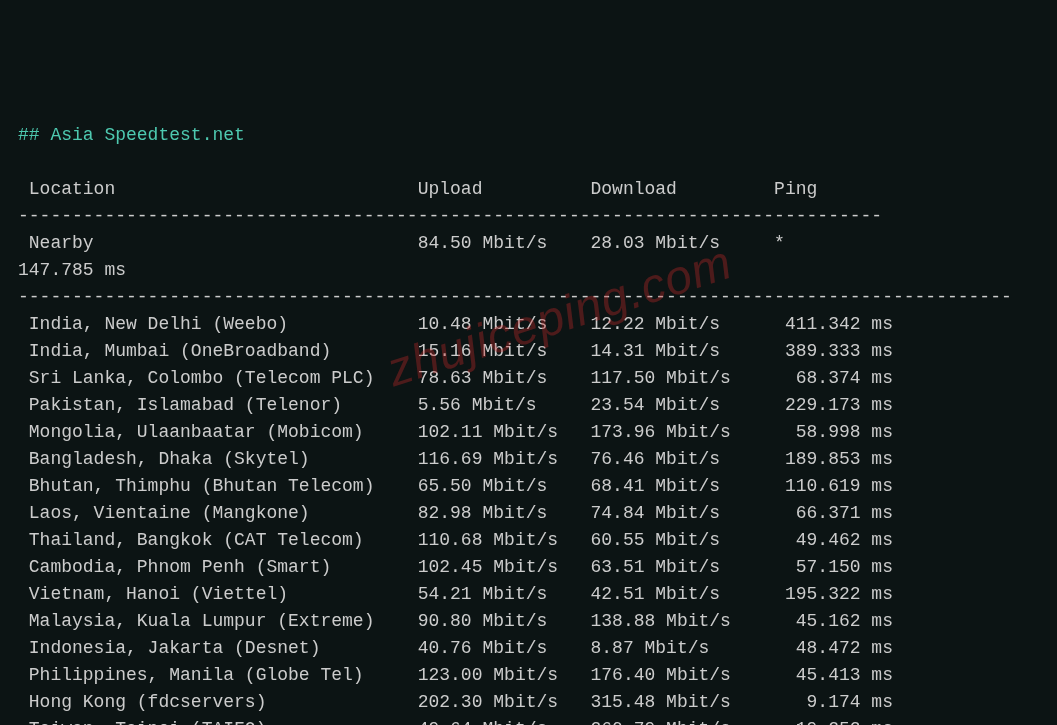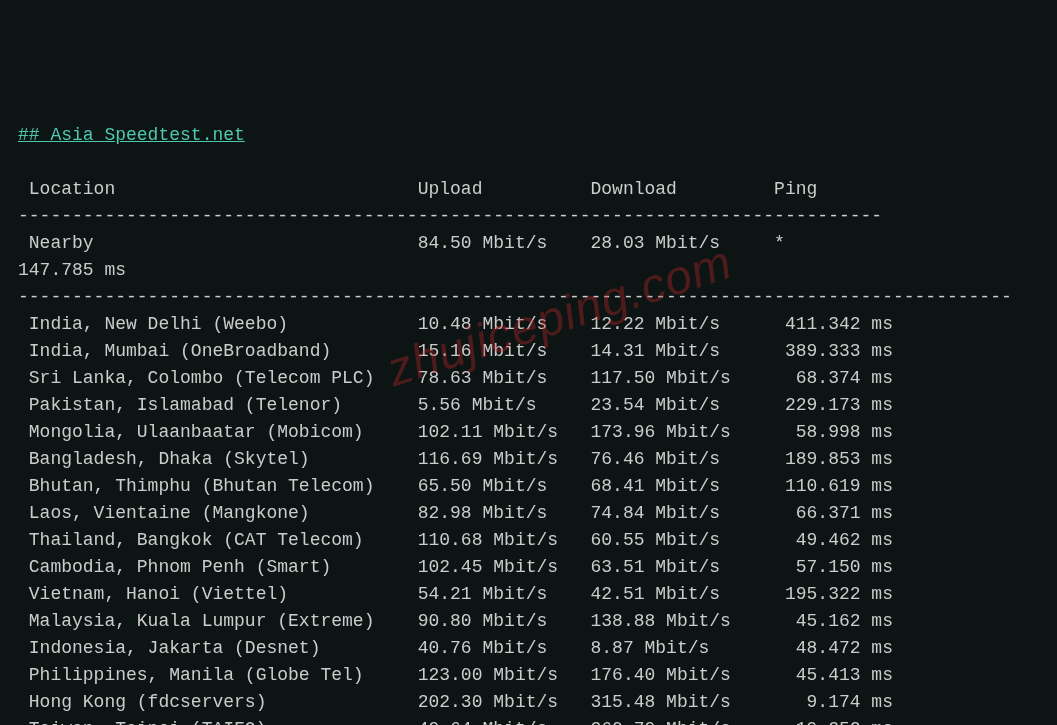--- a/index.html
+++ b/index.html
@@ -7,21 +7,20 @@
     color: #cccccc;
     font-family: "Consolas", "Courier New", monospace;
     font-size: 18px;
     line-height: 1.5;
     margin: 0;
     padding: 14px 18px;
     white-space: pre;
   }
   .title {
     color: #4ec9b0;
-    text-decoration: underline;
   }
   .watermark {
     position: absolute;
     top: 280px;
     left: 380px;
     color: rgba(200, 40, 40, 0.35);
     font-family: Arial, sans-serif;
     font-size: 48px;
     font-style: italic;
     transform: rotate(-18deg);

